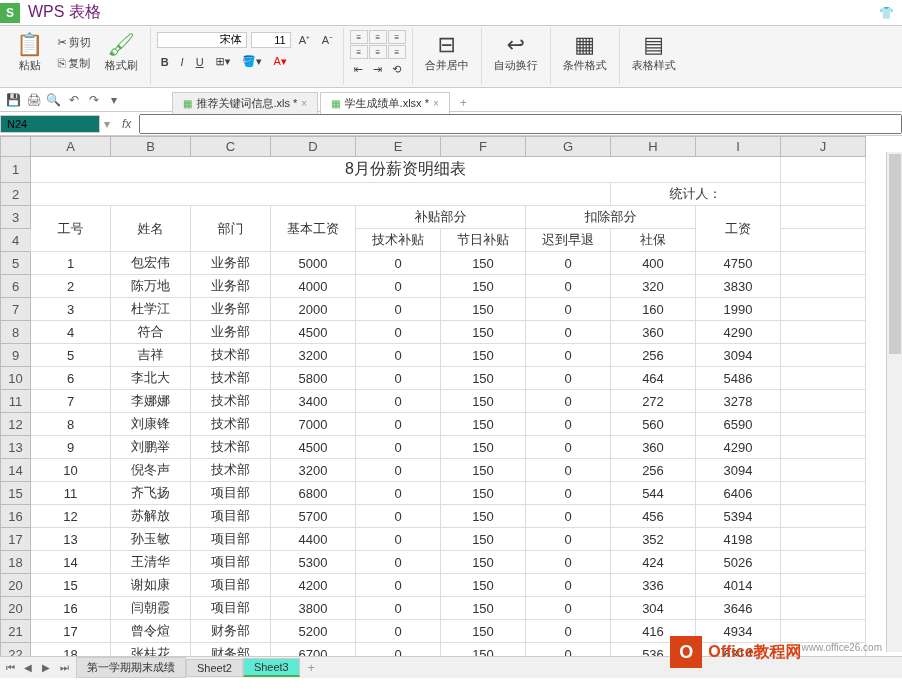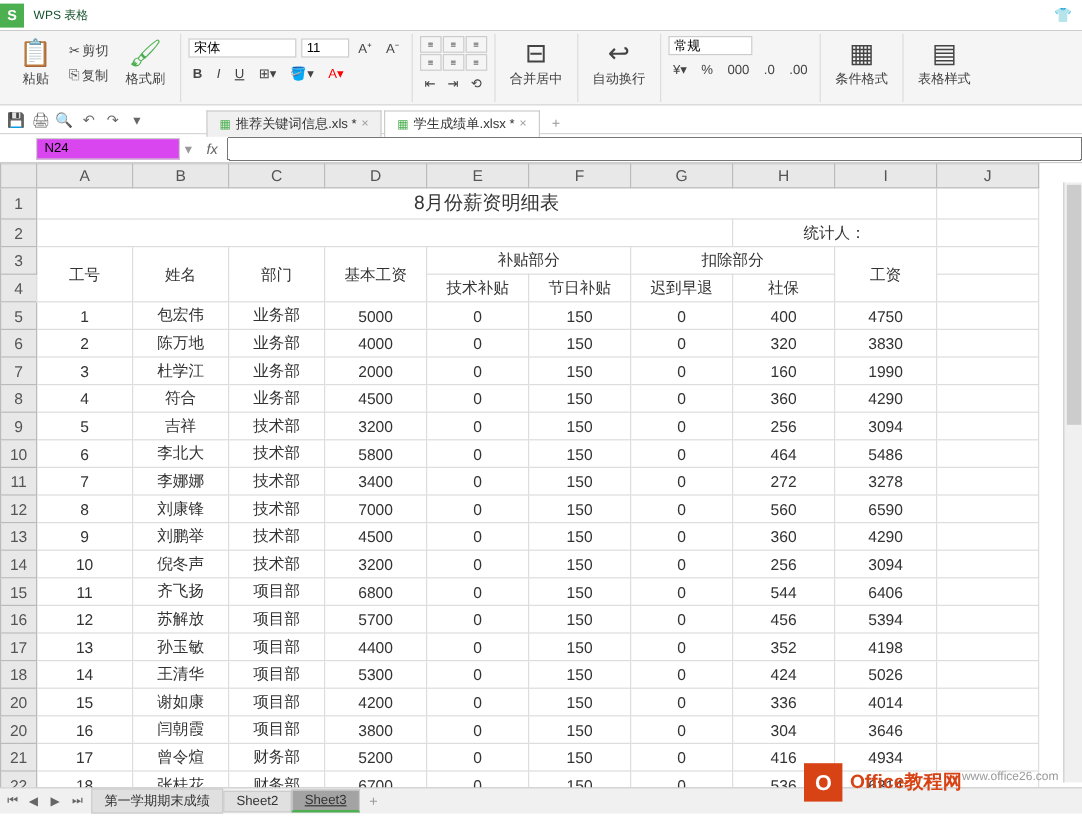--- a/index.html
+++ b/index.html
@@ -1,54 +1,54 @@
 <!DOCTYPE html>
 <html><head>
   <meta charset="utf-8">
   <style>
     * { box-sizing: border-box; margin: 0; padding: 0; }
     body { font-family: "Microsoft YaHei", Arial, sans-serif; font-size: 12px; background: #fff; color: #333; overflow: hidden; width: 902px; height: 698px; }
     
     
     .titlebar { display: flex; align-items: center; background: #fff; border-bottom: 1px solid #ccc; height: 26px; }
     .app-logo { background: #4caf50; color: #fff; padding: 3px 6px; font-weight: bold; font-size: 12px; display: flex; align-items: center; }
-    .app-name { padding: 0 8px; font-size: 10px; color: #14532d; }
+    .app-name { padding: 0 8px; font-size: 16px; color: #701a75; }
     .menu-tabs { display: flex; height: 26px; }
     .menu-tab { padding: 5px 10px; font-size: 12px; color: #555; cursor: pointer; }
     .menu-tab.active { background: #f0f0f0; color: #4caf50; border-bottom: 2px solid #4caf50; }
     .skin-icon { margin-left: auto; padding: 0 8px; color: #4caf50; }
     
     
     .ribbon { display: flex; background: #f5f5f5; border-bottom: 1px solid #ccc; height: 62px; padding: 2px 4px; }
     .ribbon-group { display: flex; flex-direction: column; border-right: 1px solid #ddd; padding: 2px 6px; }
     .ribbon-row { display: flex; align-items: center; gap: 4px; }
     .ribbon-btn { padding: 2px 4px; cursor: pointer; font-size: 11px; color: #444; display: flex; align-items: center; gap: 2px; }
     .ribbon-btn-lg { display: flex; flex-direction: column; align-items: center; padding: 2px 6px; cursor: pointer; font-size: 11px; color: #444; }
     .ribbon-icon-lg { font-size: 22px; }
-    .font-select { border: 1px solid #ccc; padding: 1px 4px; font-size: 11px; background: #fff; }
+    .font-select { border: 1px solid #ccc; padding: 1px 4px; font-size: 11px; background: #fff; text-align: right; }
     .font-name { width: 90px; }
     .font-size { width: 40px; }
     .align-grid { display: grid; grid-template-columns: repeat(3, 18px); gap: 1px; }
     .align-cell { width: 18px; height: 14px; border: 1px solid #ccc; cursor: pointer; display: flex; align-items: center; justify-content: center; font-size: 8px; }
     
     
     .quick-access { display: flex; align-items: center; background: #fff; border-bottom: 1px solid #ccc; height: 24px; padding: 0 6px; gap: 4px; }
     .qa-icon { width: 16px; height: 16px; cursor: pointer; color: #666; display: flex; align-items: center; justify-content: center; }
     
     
     .doc-tabs { display: flex; align-items: center; padding: 0 6px; margin-left: 160px; position: absolute; top: 92px; }
     .doc-tab { display: flex; align-items: center; padding: 3px 10px; border: 1px solid #ccc; border-bottom: none; margin-right: 2px; font-size: 11px; background: #f0f0f0; cursor: pointer; gap: 4px; }
     .doc-tab.active { background: #fff; }
     .doc-tab-icon { color: #4caf50; font-size: 10px; }
     .doc-tab-close { color: #999; font-size: 10px; cursor: pointer; }
     .doc-tab-add { padding: 3px 8px; color: #999; cursor: pointer; }
     
     
     .formula-row { display: flex; align-items: center; background: #fff; border-bottom: 1px solid #ccc; height: 24px; }
-    .name-box { width: 120px; border: 1px solid #ccc; padding: 2px 6px; font-size: 11px; margin-left: 30px; background: #d946ef; }
+    .name-box { width: 100px; border: 1px solid #ccc; padding: 2px 6px; font-size: 11px; background: #0f766e; }
     .fx-icon { padding: 0 8px; color: #666; font-style: italic; }
     .formula-input { flex: 1; padding: 2px 6px; font-size: 11px; }
     
     
     .sheet-container { display: flex; height: 520px; overflow: hidden; }
     .sheet { border-collapse: collapse; font-size: 13px; }
     .sheet th { background: #e8e8e8; border: 1px solid #bbb; padding: 2px; font-weight: normal; color: #555; text-align: center; }
     .sheet td { border: 1px solid #ddd; padding: 2px 6px; text-align: center; height: 19px; }
     .row-header { background: #e8e8e8; width: 30px; text-align: center; color: #555; border: 1px solid #bbb; }
     .col-header { height: 20px; }
@@ -57,21 +57,21 @@
     .col-A { width: 80px; } .col-B { width: 80px; } .col-C { width: 80px; }
     .col-D { width: 85px; } .col-E { width: 85px; } .col-F { width: 85px; }
     .col-G { width: 85px; } .col-H { width: 85px; } .col-I { width: 85px; }
     .col-J { width: 85px; }
     
     
     .sheet-tabs { display: flex; align-items: center; background: #f0f0f0; border-top: 1px solid #ccc; height: 22px; padding: 0 6px; }
     .sheet-nav { display: flex; gap: 2px; }
     .sheet-nav-btn { width: 16px; cursor: pointer; color: #666; font-size: 10px; }
     .sheet-tab { padding: 2px 10px; border: 1px solid #ccc; font-size: 11px; cursor: pointer; background: #e0e0e0; }
-    .sheet-tab.active { background: #a3a3a3; border-bottom: 2px solid #4caf50; text-decoration: underline; }
+    .sheet-tab.active { background: #5eead4; border-bottom: 2px solid #4caf50; }
     .sheet-tab-add { padding: 2px 8px; cursor: pointer; color: #999; }
     
     
     .watermark { position: absolute; bottom: 30px; right: 20px; display: flex; align-items: center; gap: 6px; }
     .watermark-logo { width: 32px; height: 32px; background: #d84315; display: flex; align-items: center; justify-content: center; color: #fff; font-weight: bold; font-size: 18px; }
     .watermark-text { display: flex; }
     .watermark-title { color: #d84315; font-weight: bold; font-size: 16px; }
     .watermark-url { color: #999; font-size: 10px; }
     
     .scrollbar-v { position: absolute; right: 0; top: 152px; width: 16px; height: 500px; background: #f0f0f0; border-left: 1px solid #ccc; }
@@ -146,32 +146,20 @@
       <span>合并居中</span>
     </div>
   </div>
   <div class="ribbon-group">
     <div class="ribbon-btn-lg">
       <span class="ribbon-icon-lg">↩</span>
       <span>自动换行</span>
     </div>
   </div>
   <div class="ribbon-group">
-    <div class="ribbon-row">
-      <input class="font-select" style="width: 70px;" value="常规">
-    </div>
-    <div class="ribbon-row" style="margin-top:4px;">
-      <span class="ribbon-btn">¥▾</span>
-      <span class="ribbon-btn">%</span>
-      <span class="ribbon-btn">000</span>
-      <span class="ribbon-btn">.0</span>
-      <span class="ribbon-btn">.00</span>
-    </div>
-  </div>
-  <div class="ribbon-group">
     <div class="ribbon-btn-lg">
       <span class="ribbon-icon-lg">▦</span>
       <span>条件格式</span>
     </div>
   </div>
   <div class="ribbon-group" style="border-right:none;">
     <div class="ribbon-btn-lg">
       <span class="ribbon-icon-lg">▤</span>
       <span>表格样式</span>
     </div>

